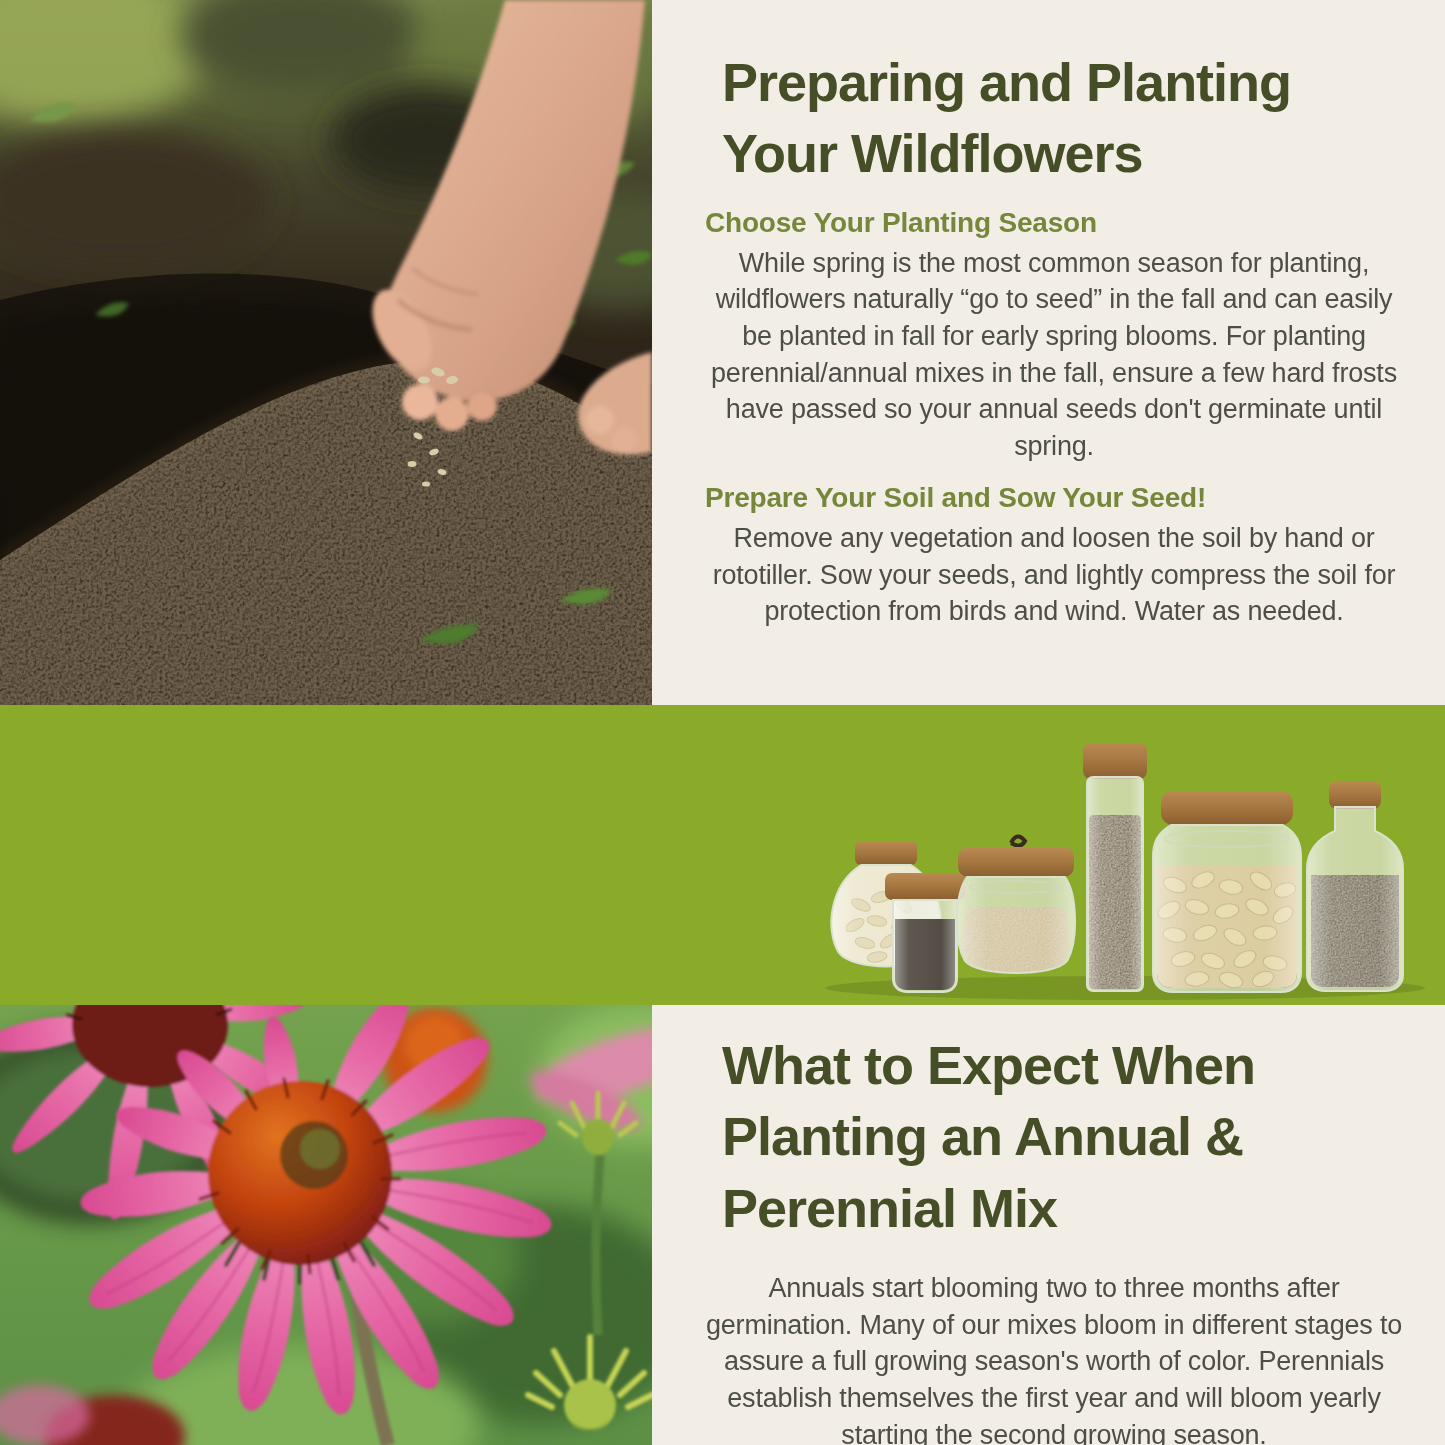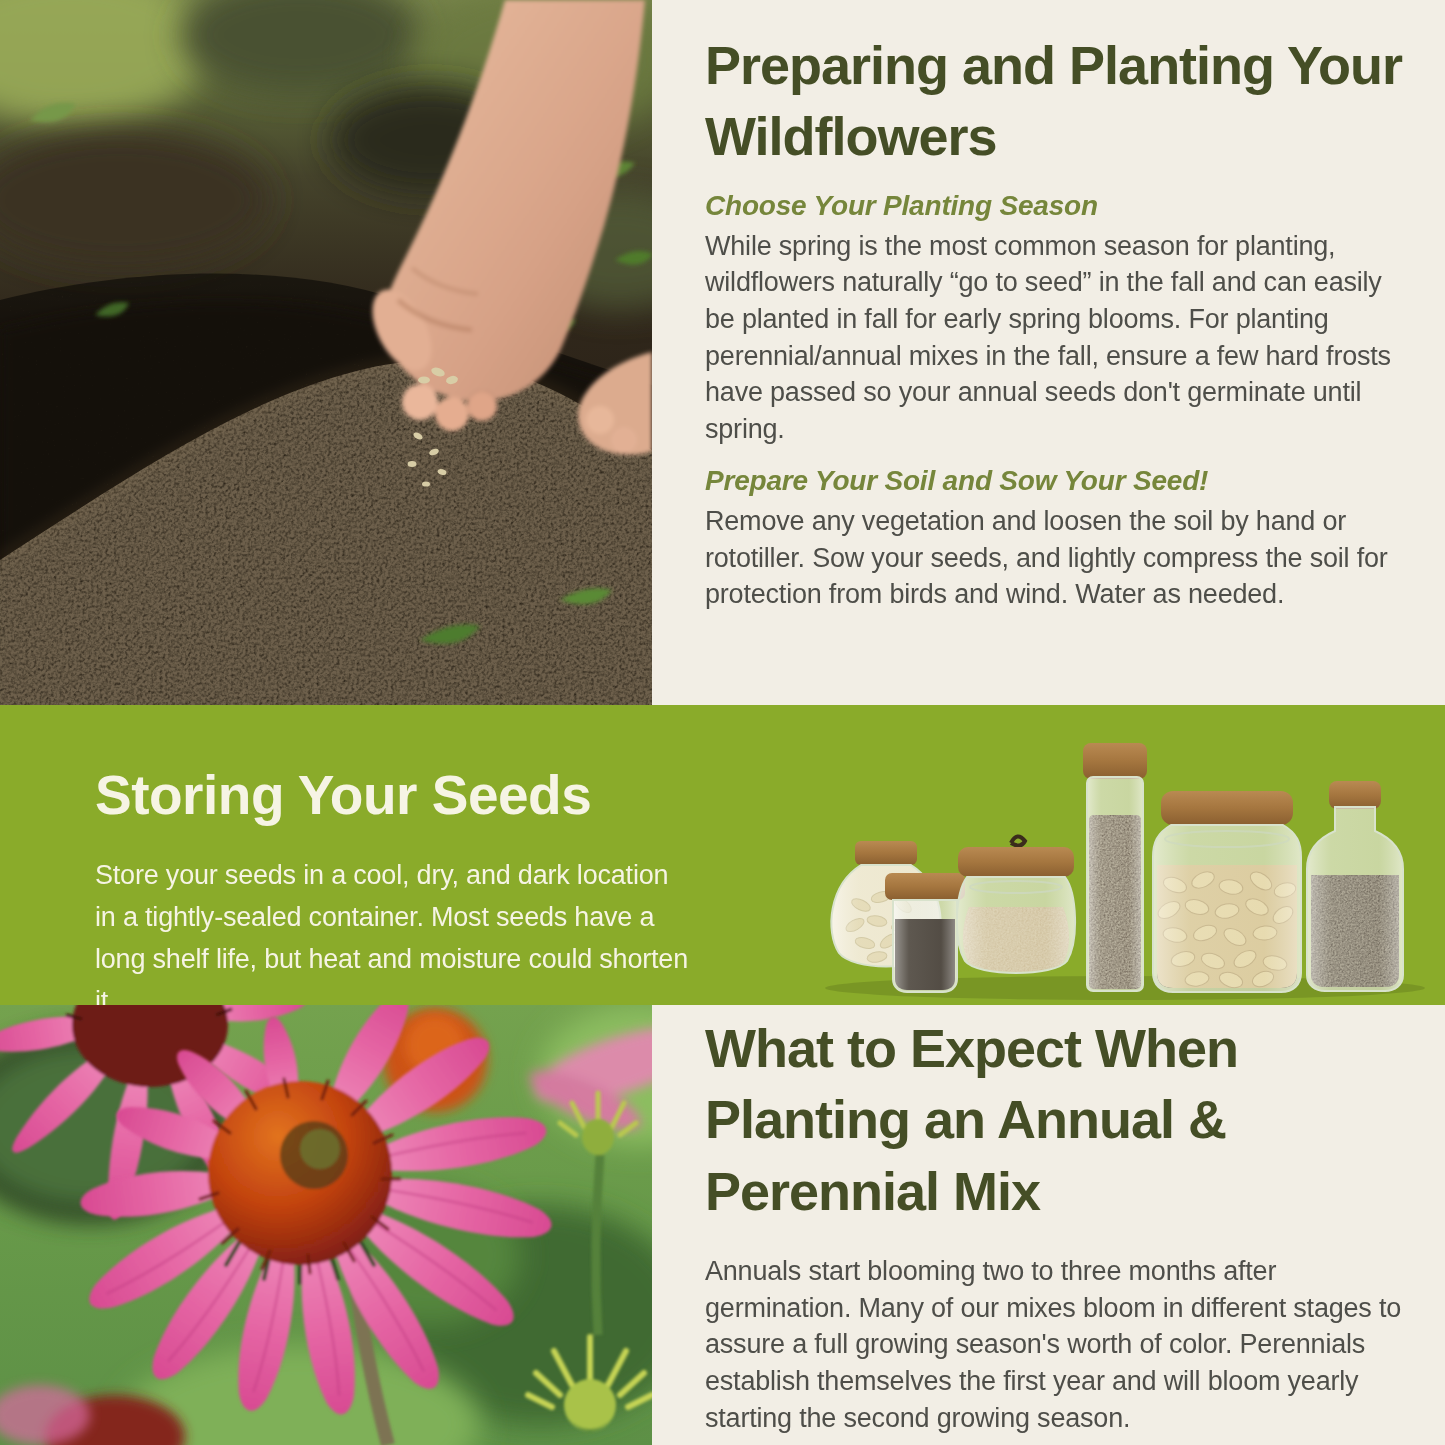--- a/index.html
+++ b/index.html
@@ -19,29 +19,29 @@
   .photo-top-left{position:absolute;left:0;top:0;width:652px;height:705px;overflow:hidden;}
   .panel-top-right{position:absolute;left:652px;top:0;width:793px;height:705px;background:var(--cream);
     box-sizing:border-box;padding:30px 42px 0 53px;}
   .banner{position:absolute;left:0;top:705px;width:1445px;height:300px;background:var(--banner-green);overflow:hidden;}
   .photo-bottom-left{position:absolute;left:0;top:1005px;width:652px;height:440px;overflow:hidden;}
   .panel-bottom-right{position:absolute;left:652px;top:1005px;width:793px;height:440px;background:var(--cream);
     box-sizing:border-box;padding:8px 42px 0 53px;}
   
   .big-title{
     font-size:54px;line-height:1.32;font-weight:700;color:var(--title-green);
-    letter-spacing:-1px;margin:0;max-width:700px;
+    letter-spacing:-1px;margin:17px;max-width:700px;
   }
   .subhead{
     font-size:28px;font-weight:700;color:var(--subhead-olive);
-    margin:17px 0 6px 0;letter-spacing:-0.2px;font-style:italic;
+    margin:17px 0 6px 0;letter-spacing:-0.2px;
   }
   .body-text{
     font-size:27px;line-height:1.36;color:var(--body-gray);
-    margin:0 0 10px 0;max-width:740px;letter-spacing:-0.2px;
+    margin:0 0 10px 0;max-width:740px;letter-spacing:-0.2px;text-align:center;
   }
   .panel-top-right .big-title{margin-bottom:12px;}
   .banner-inner{position:absolute;left:95px;top:58px;width:620px;}
   .banner-title{
     font-size:55px;font-weight:700;color:var(--banner-text);margin:0 0 28px 0;letter-spacing:-0.5px;
   }
   .banner-body{
     font-size:27px;line-height:1.55;color:var(--banner-text);margin:0;max-width:600px;letter-spacing:-0.2px;
   }
   .jars-wrap{position:absolute;right:5px;top:30px;width:625px;height:265px;}
@@ -154,24 +154,20 @@
 
     <h2 class="subhead">Choose Your Planting Season</h2>
     <p class="body-text">While spring is the most common season for planting, wildflowers naturally “go to seed” in the fall and can easily be planted in fall for early spring blooms. For planting perennial/annual mixes in the fall, ensure a few hard frosts have passed so your annual seeds don't germinate until spring.</p>
 
 
     <h2 class="subhead">Prepare Your Soil and Sow Your Seed!</h2>
     <p class="body-text">Remove any vegetation and loosen the soil by hand or rototiller. Sow your seeds, and lightly compress the soil for protection from birds and wind. Water as needed.</p>
   </div>
 
   <div class="banner">
-    <div class="banner-inner">
-      <h2 class="banner-title">Storing Your Seeds</h2>
-      <p class="banner-body">Store your seeds in a cool, dry, and dark location in a tightly-sealed container. Most seeds have a long shelf life, but heat and moisture could shorten it.</p>
-    </div>
 
     <div class="jars-wrap" role="img" aria-label="photo-seed-jars-with-cork-lids">
       <svg width="625" height="265" viewBox="0 0 625 265">
         <defs>
           <linearGradient id="cork" x1="0" y1="0" x2="0" y2="1">
             <stop offset="0" stop-color="#b98a52"></stop>
             <stop offset="0.5" stop-color="#a5763f"></stop>
             <stop offset="1" stop-color="#8a5f30"></stop>
           </linearGradient>
           <linearGradient id="glass" x1="0" y1="0" x2="1" y2="0">

